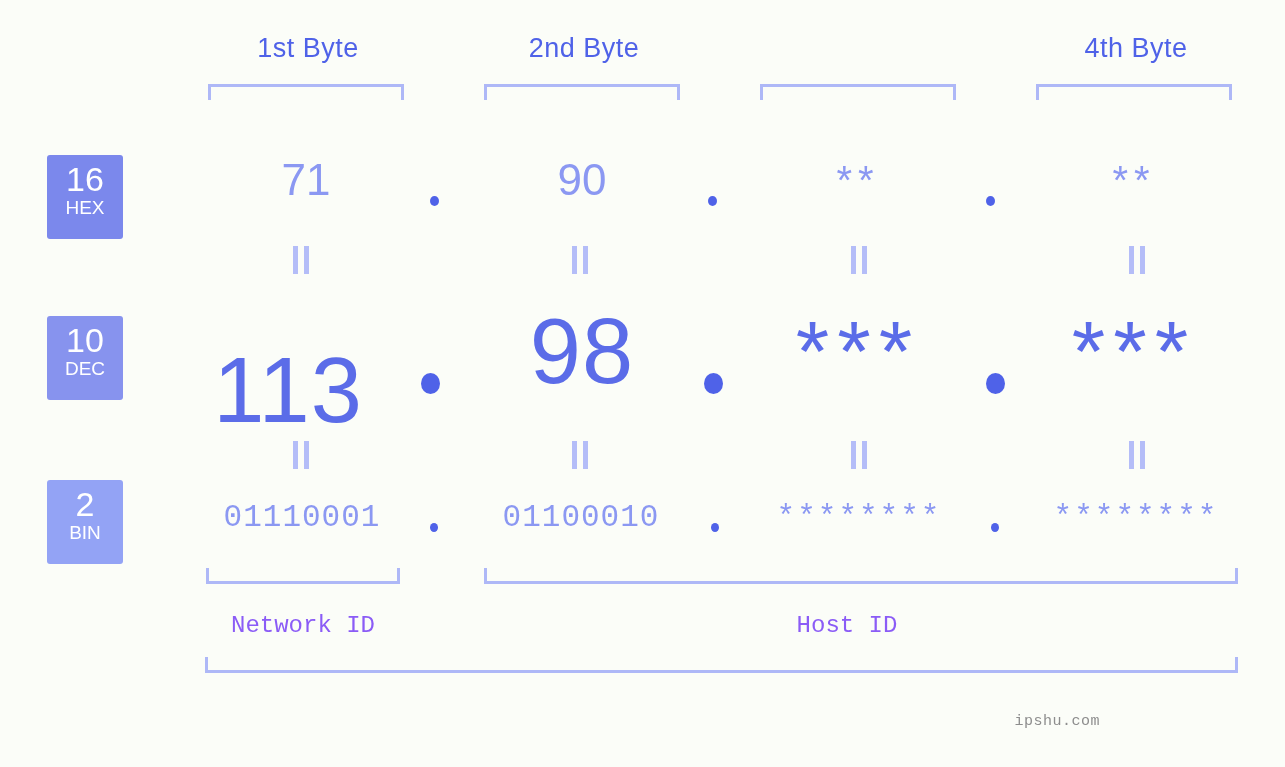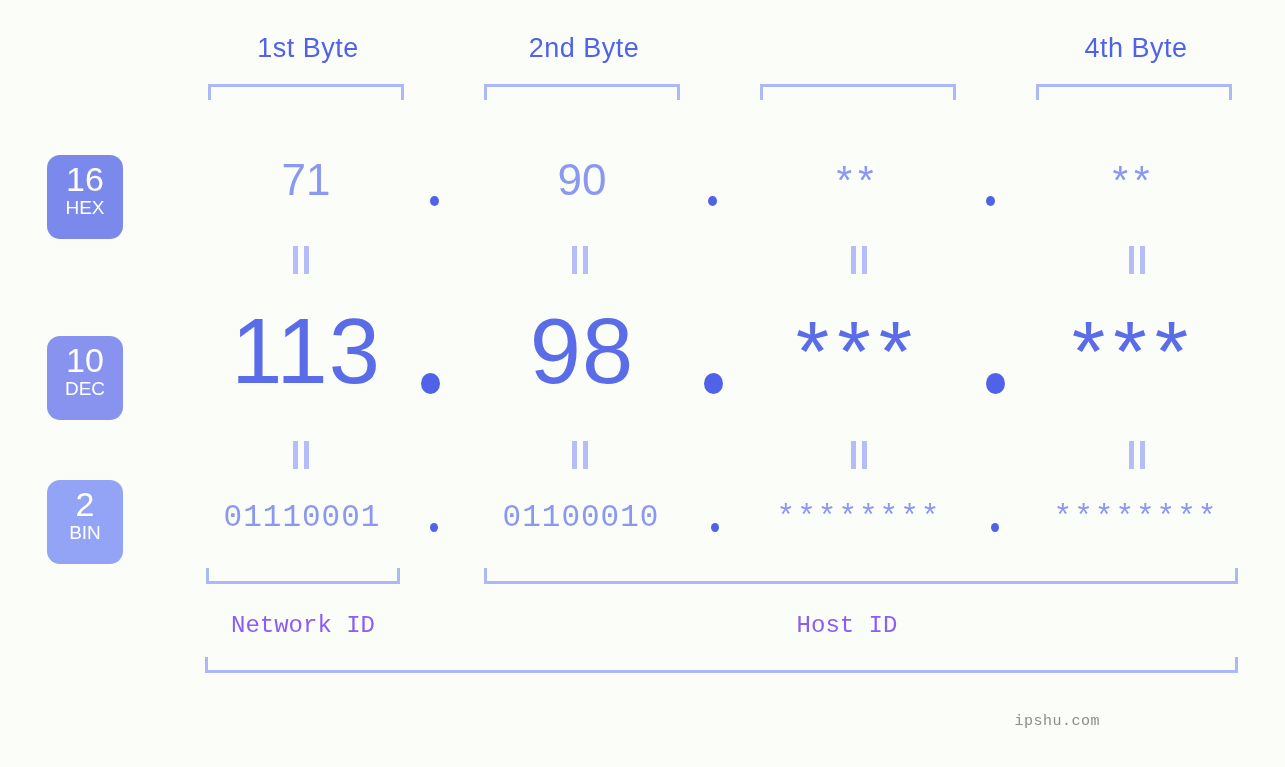--- a/index.html
+++ b/index.html
@@ -51,40 +51,40 @@
     border-left: 3px solid #aeb8f7;
     border-right: 3px solid #aeb8f7;
     box-sizing: border-box;
   }
 
   
   .badge {
     position: absolute;
     left: 47px;
     width: 76px;
-    border-radius: 13px;
+    border-radius: 3px;
     color: #ffffff;
     text-align: center;
     box-sizing: border-box;
     padding-top: 6px;
   }
   .badge .num {
     display: block;
     font-size: 34px;
     line-height: 36px;
     font-family: "Liberation Sans", sans-serif;
   }
   .badge .radix {
     display: block;
     font-size: 19px;
     line-height: 22px;
     font-family: "Liberation Sans", sans-serif;
   }
   .badge-hex { top: 155px; height: 84px; background: #7b88ec; }
-  .badge-dec { top: 316px; height: 84px; background: #8793ee; margin-top: 20px; }
+  .badge-dec { top: 316px; height: 84px; background: #8793ee; }
   .badge-bin { top: 480px; height: 84px; background: #93a3f5; }
 
   
   .cell {
     position: absolute;
     width: 240px;
     text-align: center;
     white-space: nowrap;
   }
 
@@ -239,21 +239,21 @@
   <div class="eqmark" style="left:850px; top:246px;">
       <i class="a"></i>
       <i class="b"></i>
     </div>
   <div class="eqmark" style="left:1128px; top:246px;">
       <i class="a"></i>
       <i class="b"></i>
     </div>
 
   <div class="row-dec">
-    <div class="cell" style="left:186px;">113</div>
+    <div class="cell" style="left:168px;margin-top:39px;">113</div>
     <div class="cell" style="left:462px;">98</div>
     <div class="cell stars" style="left:738px;">***</div>
     <div class="cell stars" style="left:1014px;">***</div>
     <div class="dot dot-dec" style="left:421px;"></div>
     <div class="dot dot-dec" style="left:704px;"></div>
     <div class="dot dot-dec" style="left:986px;"></div>
   </div>
 
   <div class="eqmark" style="left:292px; top:441px;">
       <i class="a"></i>

